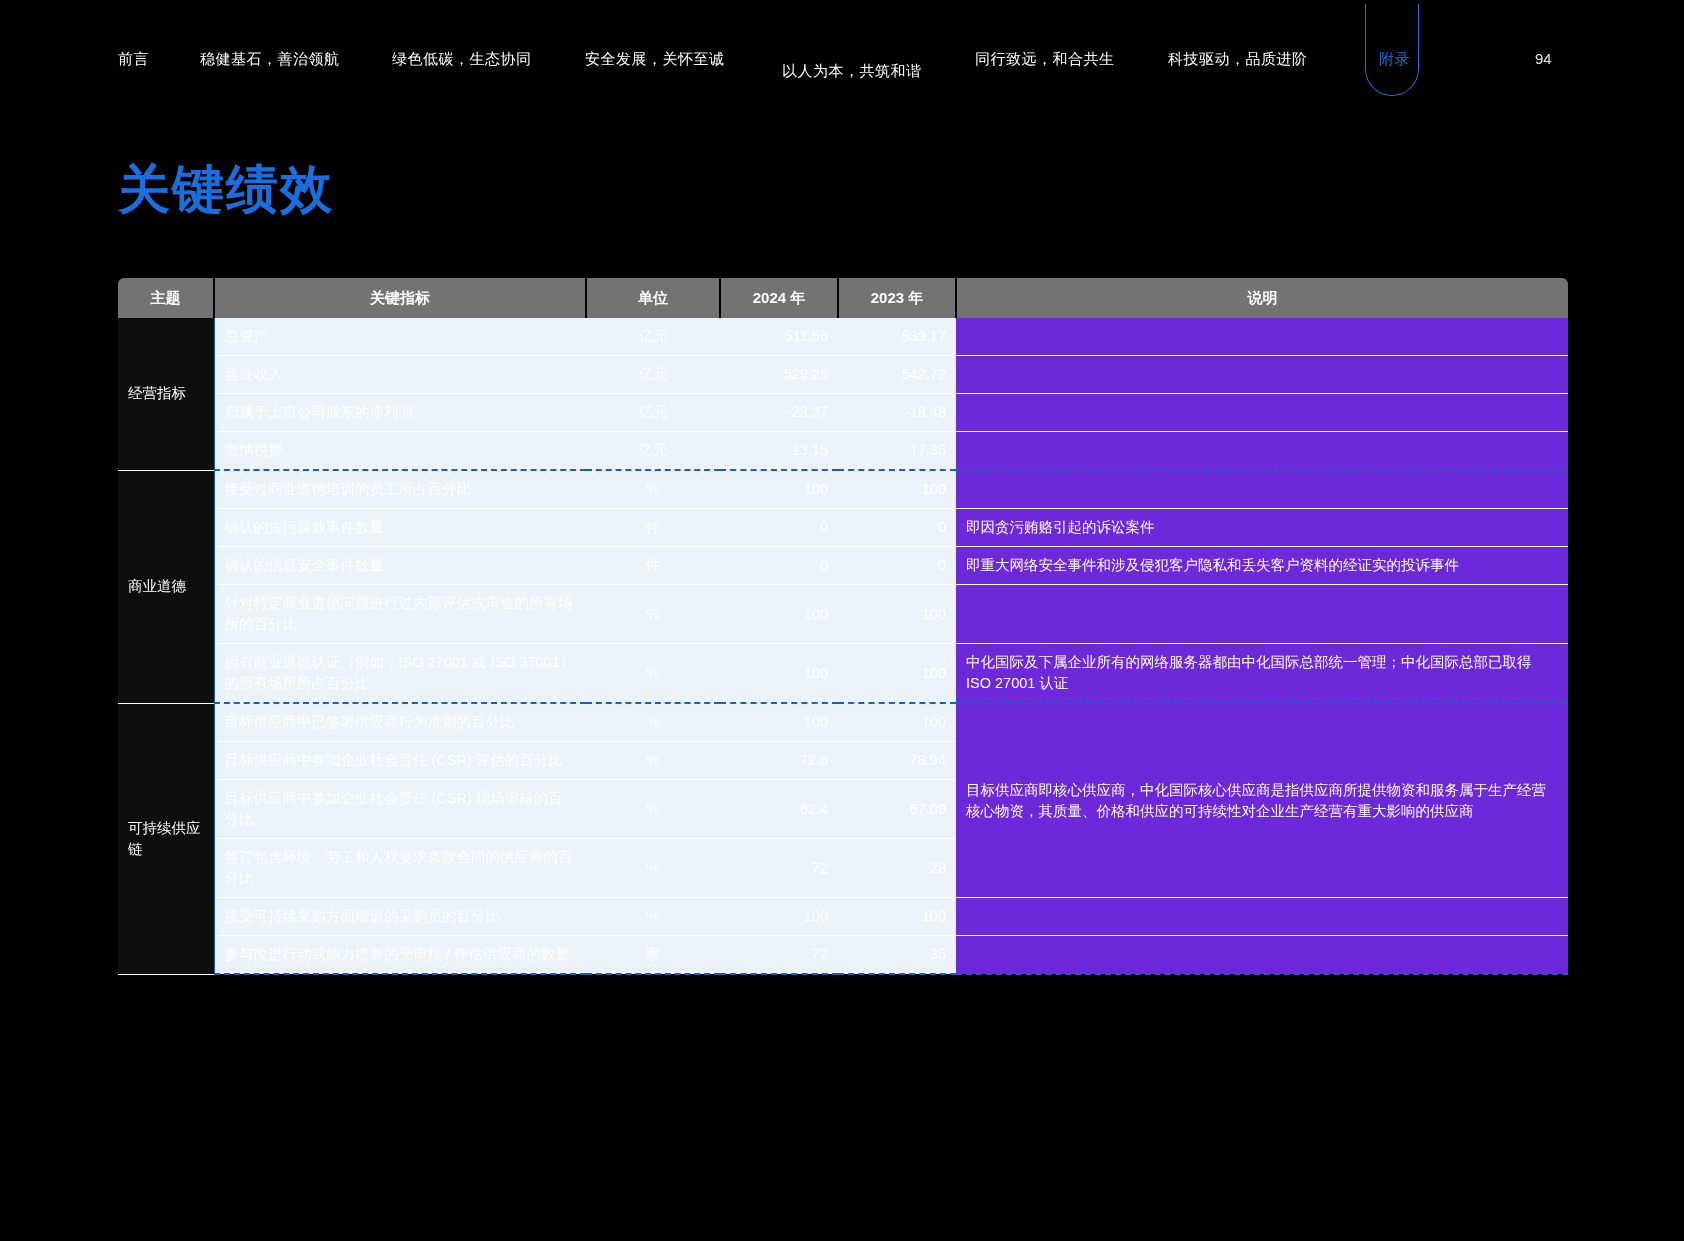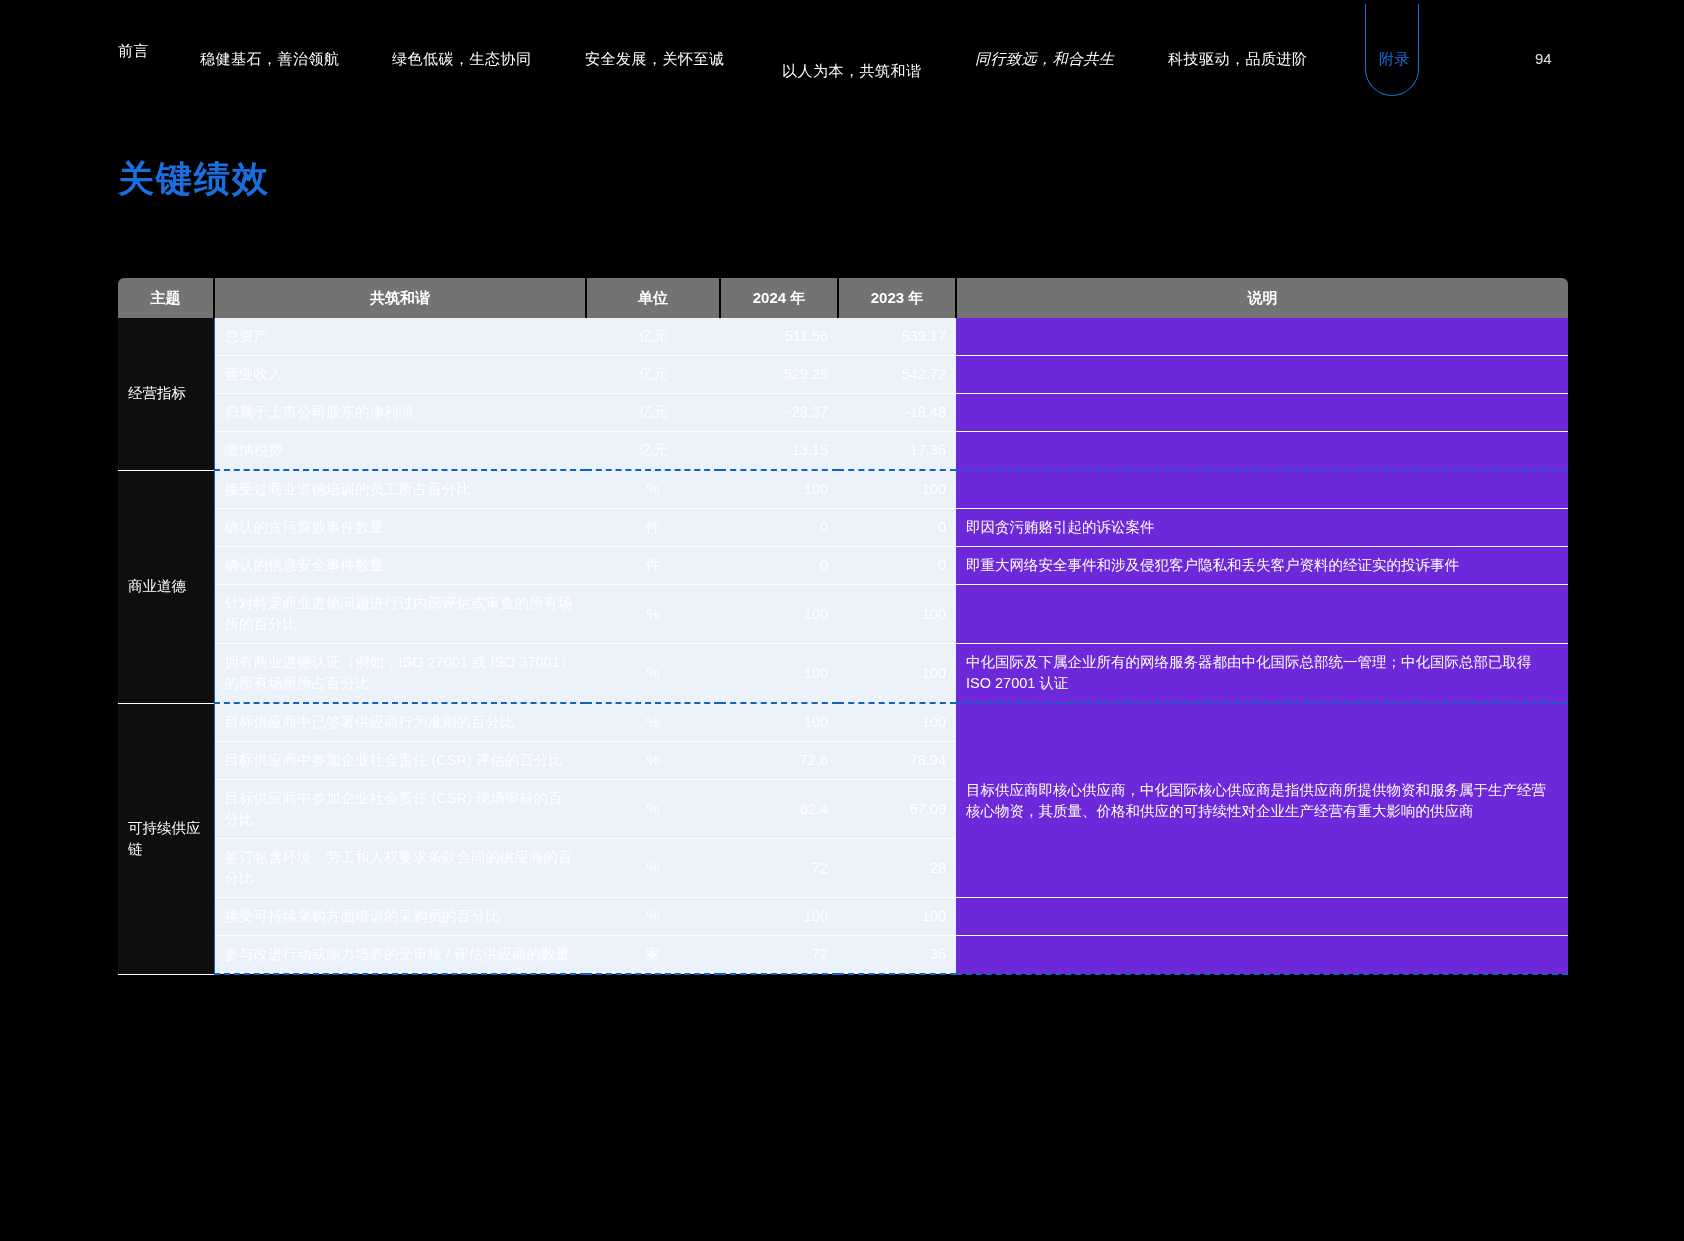--- a/index.html
+++ b/index.html
@@ -54,21 +54,21 @@
     color: #e5e5e5;
     font-size: 15px;
   }
 
   
   .title {
     position: absolute;
     left: 118px;
     top: 155px;
     color: #1a6fe0;
-    font-size: 36px;
+    font-size: 52px;
     font-weight: bold;
     letter-spacing: 2px;
   }
 
   
   .table-wrap {
     position: absolute;
     left: 118px;
     top: 278px;
     width: 1450px;
@@ -152,47 +152,47 @@
   col.c-2024  { width: 118px; }
   col.c-2023  { width: 118px; }
   col.c-note  { width: 612px; }
 </style>
 </head>
 <body>
 
 <div class="page">
 
   <div class="topnav" id="topnav">
-      <div class="nav-item" style="position: absolute; left: 118px; top: 2px; text-align: center;">前言</div>
+      <div class="nav-item" style="position: absolute; left: 118px; top: 10px; text-align: center;">前言</div>
       <div class="nav-item" style="position: absolute; left: 200px; top: 10px;">稳健基石，善治领航</div>
       <div class="nav-item" style="position: absolute; left: 392px; top: 10px;">绿色低碳，生态协同</div>
       <div class="nav-item" style="position: absolute; left: 585px; top: 10px;">安全发展，关怀至诚</div>
       <div class="nav-item" style="position: absolute; left: 782px; top: 10px; margin-top: 12px;">以人为本，共筑和谐</div>
-      <div class="nav-item" style="position: absolute; left: 975px; top: 10px; font-style: italic;">同行致远，和合共生</div>
+      <div class="nav-item" style="position: absolute; left: 975px; top: 10px;">同行致远，和合共生</div>
       <div class="nav-item" style="position: absolute; left: 1168px; top: 10px;">科技驱动，品质进阶</div>
       <div class="nav-item active nav-pill" style="position: absolute; left: 1363px; top: 4px;"><span class="pill-box"></span><span style="position: relative;">附录</span></div>
       <div class="page-num" style="position: absolute; left: 1535px; top: 10px;">94</div>
     </div>
 
   <div class="title">关键绩效</div>
 
   <div class="table-wrap">
     <table class="kpi">
       <colgroup>
         <col class="c-theme">
           <col class="c-ind">
           <col class="c-unit">
         <col class="c-2024">
           <col class="c-2023">
           <col class="c-note">
       </colgroup>
       <thead>
         <tr>
           <th class="first">主题</th>
-          <th>共筑和谐</th>
+          <th>关键指标</th>
           <th>单位</th>
           <th>2024 年</th>
           <th>2023 年</th>
           <th class="last">说明</th>
         </tr>
       </thead>
       <tbody id="kpi-body">
           <tr>
             <td class="theme" rowspan="4">经营指标</td>
             <td class="indicator">总资产</td>

